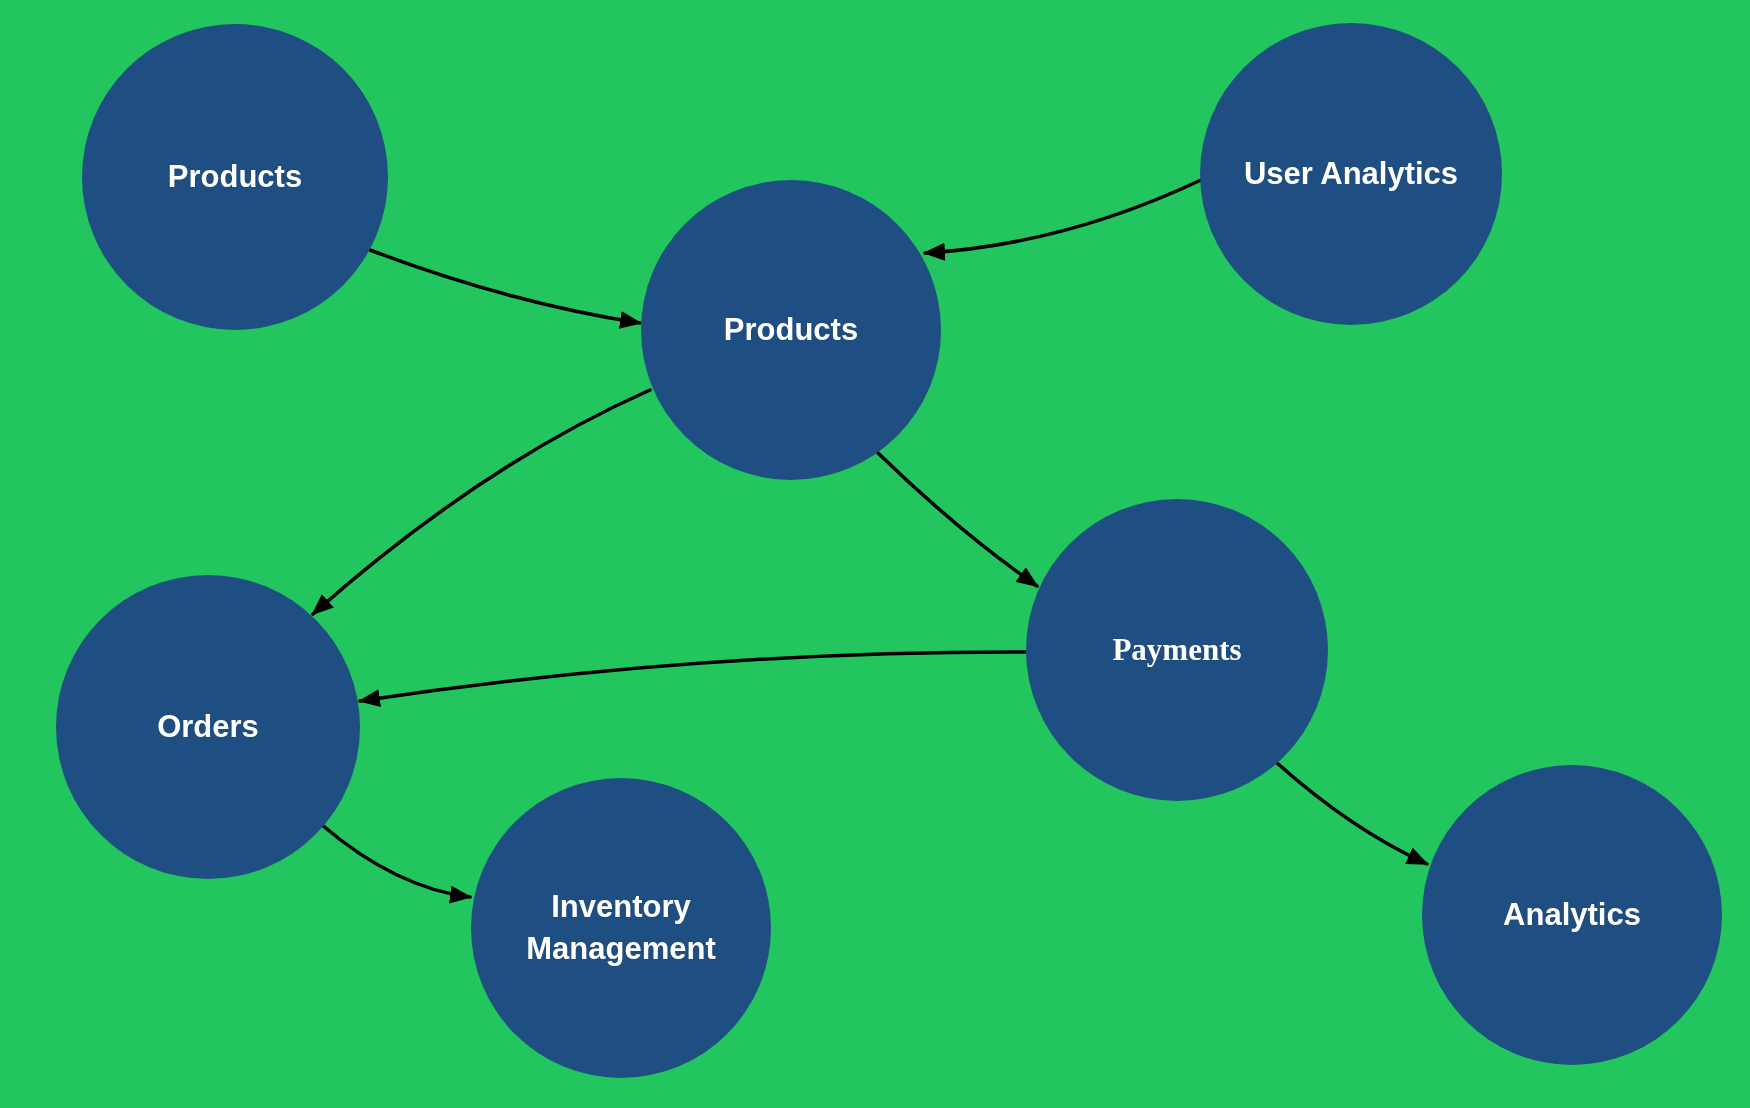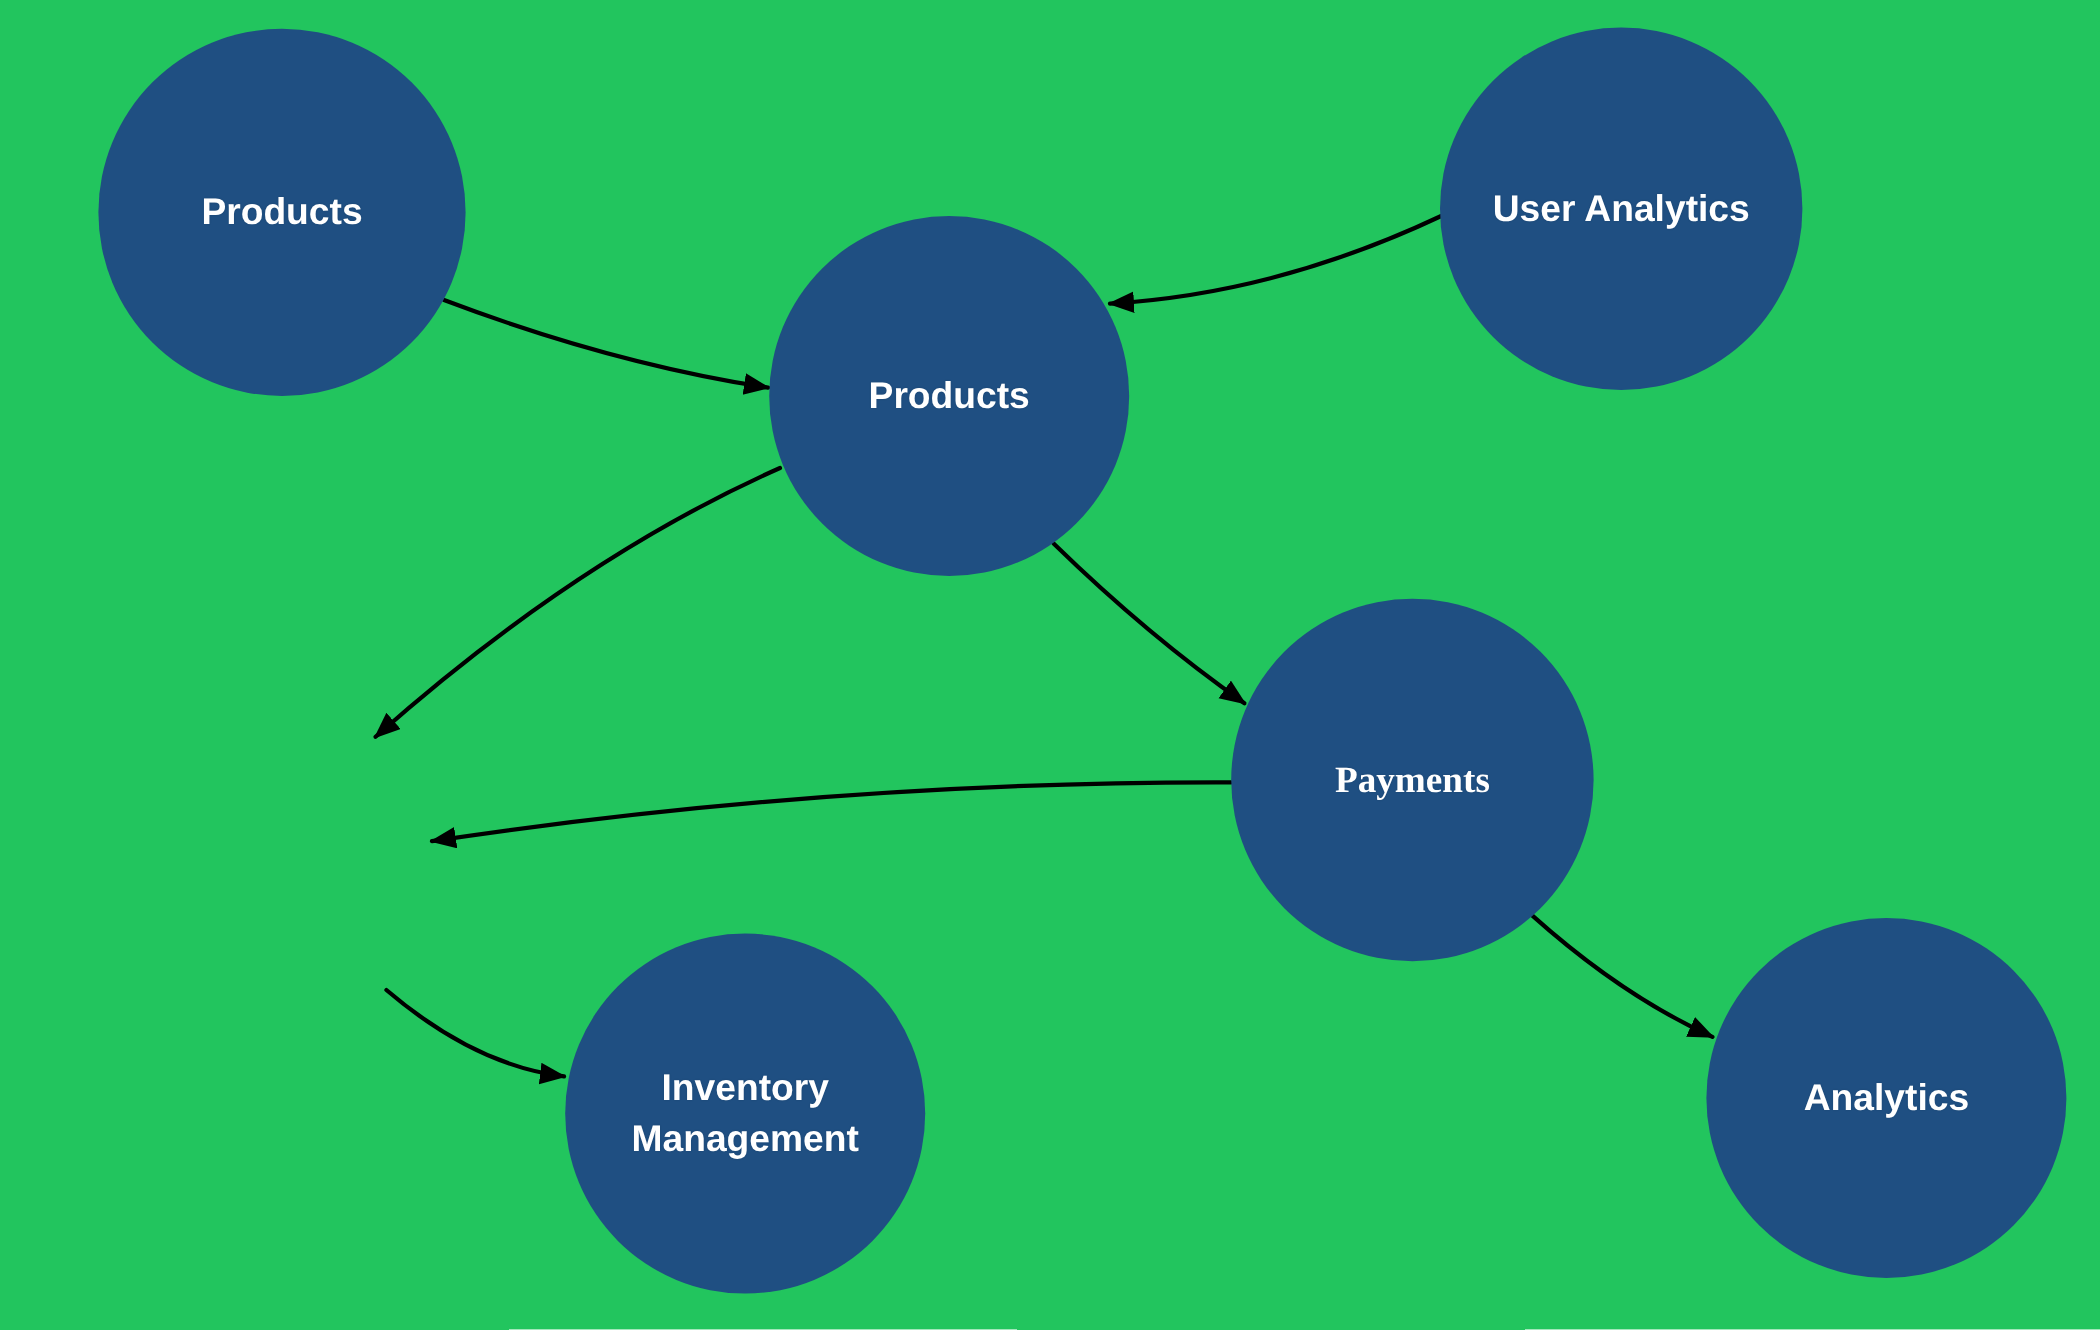--- a/index.html
+++ b/index.html
@@ -71,20 +71,23 @@
 
 <div class="node" style="left: 82px; top: 24px; width: 306px; height: 306px;">
       <span class="node-label">Products</span>
     </div>
     <div class="node" style="left: 1200px; top: 23px; width: 302px; height: 302px;">
       <span class="node-label">User Analytics</span>
     </div>
     <div class="node" style="left: 641px; top: 180px; width: 300px; height: 300px;">
       <span class="node-label">Products</span>
     </div>
+    <div class="node" style="left: 56px; top: 575px; width: 304px; height: 304px;">
+      <span class="node-label">Orders</span>
+    </div>
     <div class="node" style="left: 1026px; top: 499px; width: 302px; height: 302px; font-family: Liberation Serif, serif;">
       <span class="node-label">Payments</span>
     </div>
     <div class="node" style="left: 471px; top: 778px; width: 300px; height: 300px; justify-content: center;">
       <span class="node-label">Inventory Management</span>
     </div>
     <div class="node" style="left: 1422px; top: 765px; width: 300px; height: 300px;">
       <span class="node-label">Analytics</span>
     </div>
   </div>

